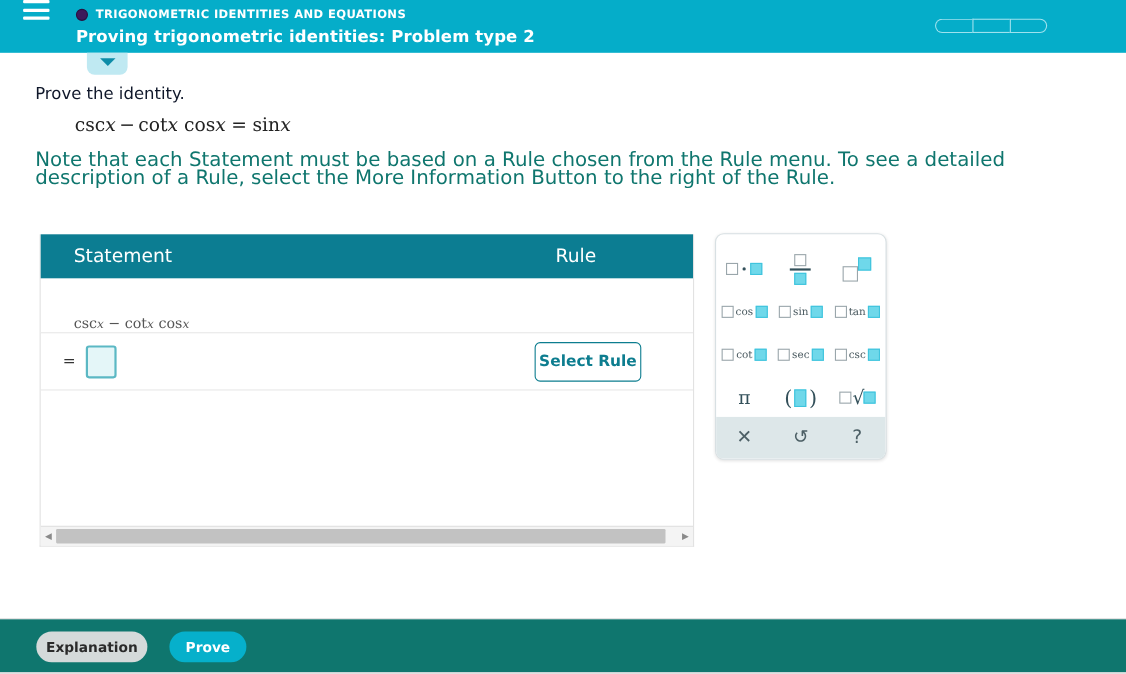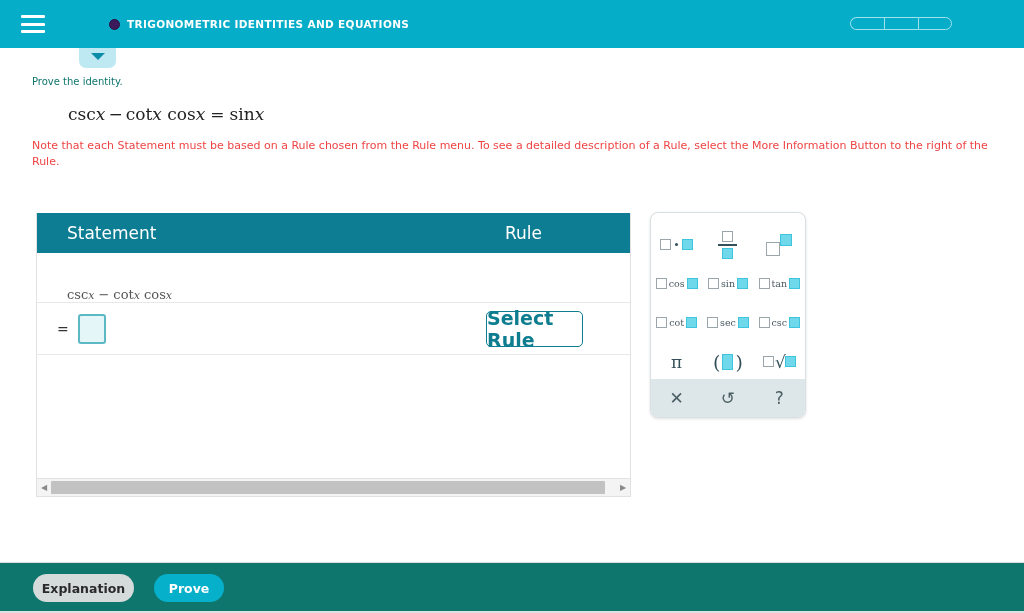--- a/index.html
+++ b/index.html
@@ -15,22 +15,20 @@
     position: relative;
   }
 
   
   .header {
     position: absolute;
     left: 0; top: 0;
     width: 1024px; height: 48px;
     background: #05adc9;
     display: flex;
-    align-items: center;
-    gap: 40px;
   }
   .hamburger {
     width: 24px;
     height: 18px;
     margin-left: 21px;
     display: flex;
     flex-direction: column;
     justify-content: space-between;
     cursor: pointer;
   }
@@ -120,42 +118,42 @@
     border-right: 7px solid transparent;
     border-top: 7px solid #0d8ca8;
     margin-top: 5px;
   }
 
   
   .prompt {
     position: absolute;
     left: 32px;
     top: 76px;
-    font-size: 10px;
-    color: #0f766e;
+    font-size: 15px;
+    color: #0f172a;
   }
   .identity {
     position: absolute;
     left: 68px;
     top: 104px;
     font-family: "DejaVu Serif", "Liberation Serif", serif;
     font-size: 17px;
     color: #222222;
   }
   .identity i {
     font-style: italic;
   }
   .note {
     position: absolute;
     left: 32px;
     top: 138px;
     width: 972px;
-    font-size: 11px;
+    font-size: 18px;
     line-height: 15.5px;
-    color: #ef4444;
+    color: #0f766e;
   }
 
   
   .proof-panel {
     position: absolute;
     left: 36px;
     top: 213px;
     width: 595px;
     background: #ffffff;
     border: 1px solid #e2e2e2;
@@ -216,21 +214,21 @@
   .select-rule-btn {
     position: absolute;
     left: 449px;
     top: 8px;
     width: 95px;
     height: 34px;
     border: 1px solid #0d7d8f;
     border-radius: 5px;
     background: #ffffff;
     color: #0d7d8f;
-    font-size: 19px;
+    font-size: 14px;
     font-weight: bold;
     display: flex;
     align-items: center;
     justify-content: center;
     cursor: pointer;
   }
   .validate-btn {
     position: absolute;
     left: 47px;
     top: 12px;
@@ -473,20 +471,21 @@
   <div class="hamburger">
     <span></span>
     <span></span>
     <span></span>
   </div>
   <div class="header-titles">
     <div class="cat-line">
       <span class="cat-dot"></span>
       <span class="cat-text">TRIGONOMETRIC IDENTITIES AND EQUATIONS</span>
     </div>
+    <div class="problem-title">Proving trigonometric identities: Problem type 2</div>
   </div>
   <div class="progress-pill">
     <div class="seg first"></div>
     <div class="seg mid"></div>
     <div class="seg last"></div>
   </div>
 </div>
 
 <div class="collapse-tab">
   <div class="chev"></div>

